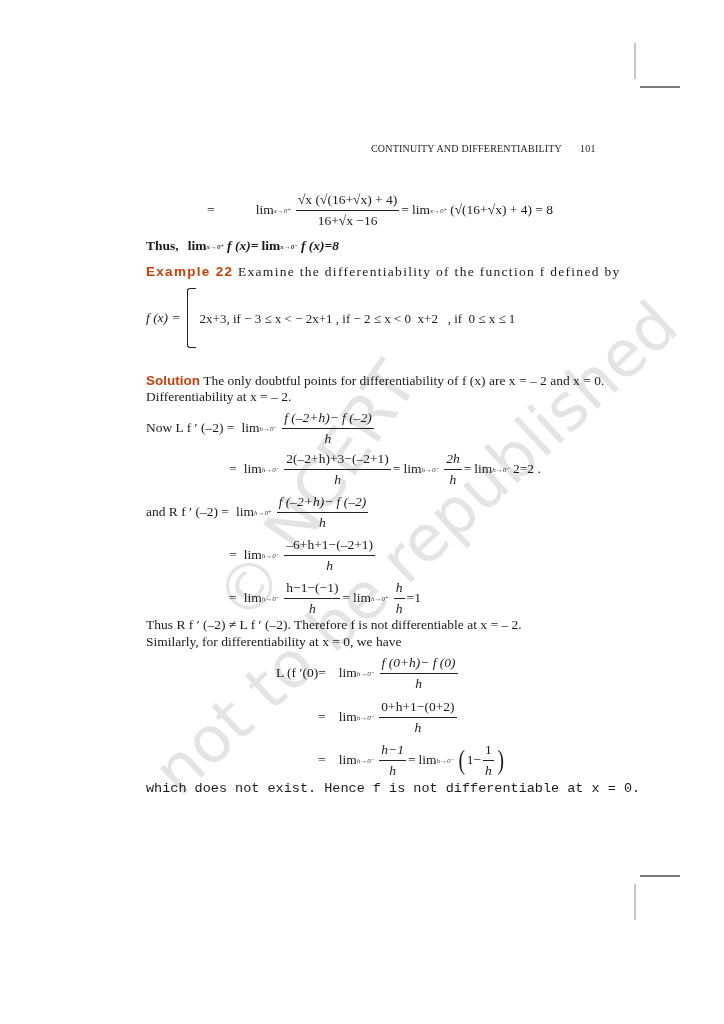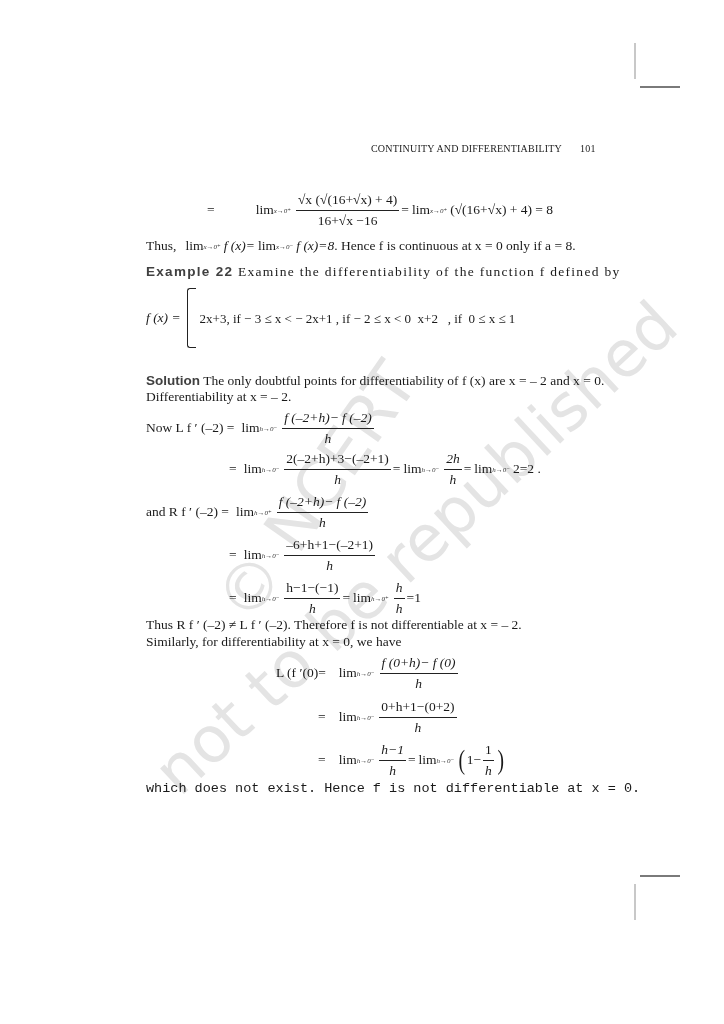--- a/index.html
+++ b/index.html
@@ -4,21 +4,21 @@
 <style>
   html, body { margin:0; padding:0; background:#ffffff; }
   body { width:724px; height:1024px; position:relative; overflow:hidden;
          font-family:"Liberation Serif", "DejaVu Serif", serif; color:#1a1a1a; }
   .crop-v { position:absolute; width:2px; background:#c8c8c8; }
   .crop-h { position:absolute; height:2px; background:#7a7a7a; }
   .header { position:absolute; top:143px; left:371px; font-size:10px; letter-spacing:0.2px; color:#222; white-space:nowrap; }
   .header .pg { margin-left:18px; }
   .txt { position:absolute; font-size:13.5px; white-space:nowrap; color:#1a1a1a; }
   .i { font-style:italic; }
-  .blue { color:#404040; font-weight:bold; font-family:"Liberation Sans", sans-serif; }
+  .blue { color:#c2410c; font-weight:bold; font-family:"Liberation Sans", sans-serif; }
   .ex { letter-spacing:1.2px; }
   .eq { position:absolute; display:flex; align-items:center; font-size:13.5px; white-space:nowrap; }
   .lim { display:inline-flex; flex-direction:row; align-items:center; margin:0 3px; line-height:1; }
   .lim .sub { font-size:7px; font-style:italic; margin-top:2px; color:#333; }
   .frac { display:inline-flex; flex-direction:column; align-items:center; margin:0 2px; line-height:1.15; }
   .frac .num { border-bottom:1px solid #222; padding:0 2px 2px 2px;font-family:Liberation Serif, serif; }
   .frac .den { padding-top:2px; font-style:italic; }
   .frac .den.up { font-style:normal; }
   .big-paren { font-size:28px; line-height:1; font-weight:200; transform:scaleX(0.7); display:inline-block; }
   .brace-wrap { position:absolute; left:146px; top:288px; display:flex; align-items:center; }
@@ -55,33 +55,32 @@
       <span class="den up">16+√x −16</span>
     </span>
     <span>=</span>
     <span class="lim">
         <span>lim</span>
         <span class="sub">x→0⁺</span>
       </span>
     <span>(√(16+√x) + 4) = 8</span>
   </div>
 
-  <div class="eq" style="left:146px; top:238px;">
+  <div class="eq" style="left:146px; top:238px;font-weight:bold;">
     <span style="margin-right:6px;">Thus,</span>
     <span class="lim">
         <span>lim</span>
         <span class="sub">x→0⁺</span>
       </span>
     <span class="i">f (x)=</span>
     <span class="lim">
         <span>lim</span>
         <span class="sub">x→0⁻</span>
       </span>
     <span class="i">f (x)=8</span>
-    <span>. Hence  f is continuous at x = 0 only if a = 8.</span>
   </div>
 
   <div class="txt ex" style="left:146px; top:264px; letter-spacing:1.3px;">
     <span class="blue">Example 22</span>
     <span>Examine the differentiability of the function  f  defined by</span>
   </div>
 
   <div class="brace-wrap">
     <span class="i" style="font-size:13.5px;">f (x) =</span>
     <span class="brace"></span>

